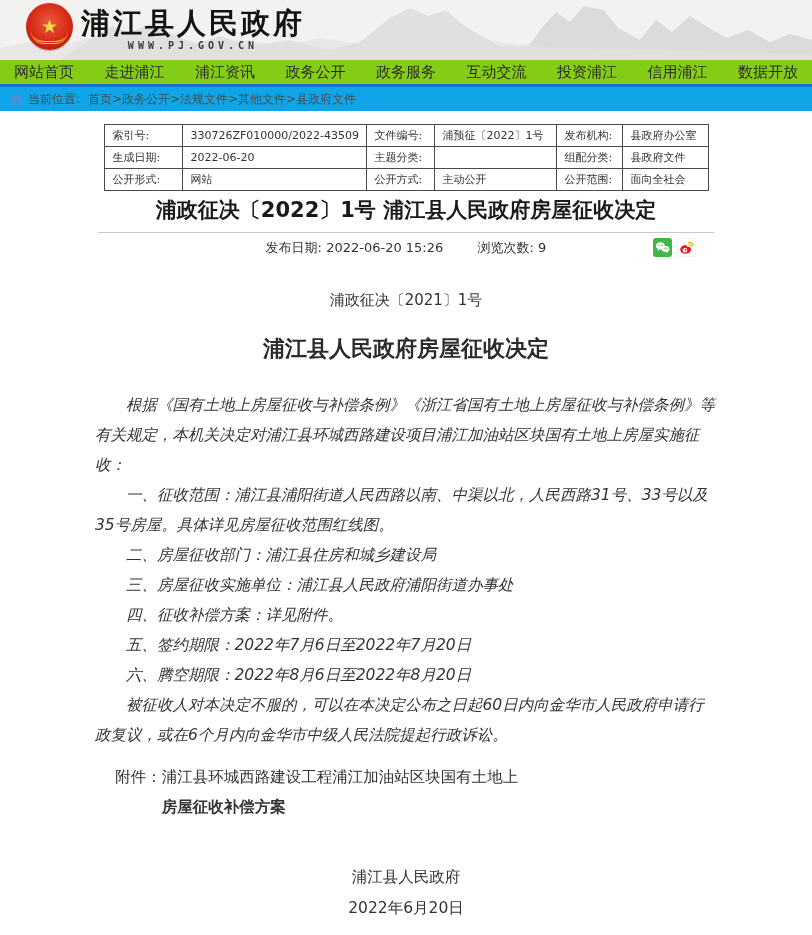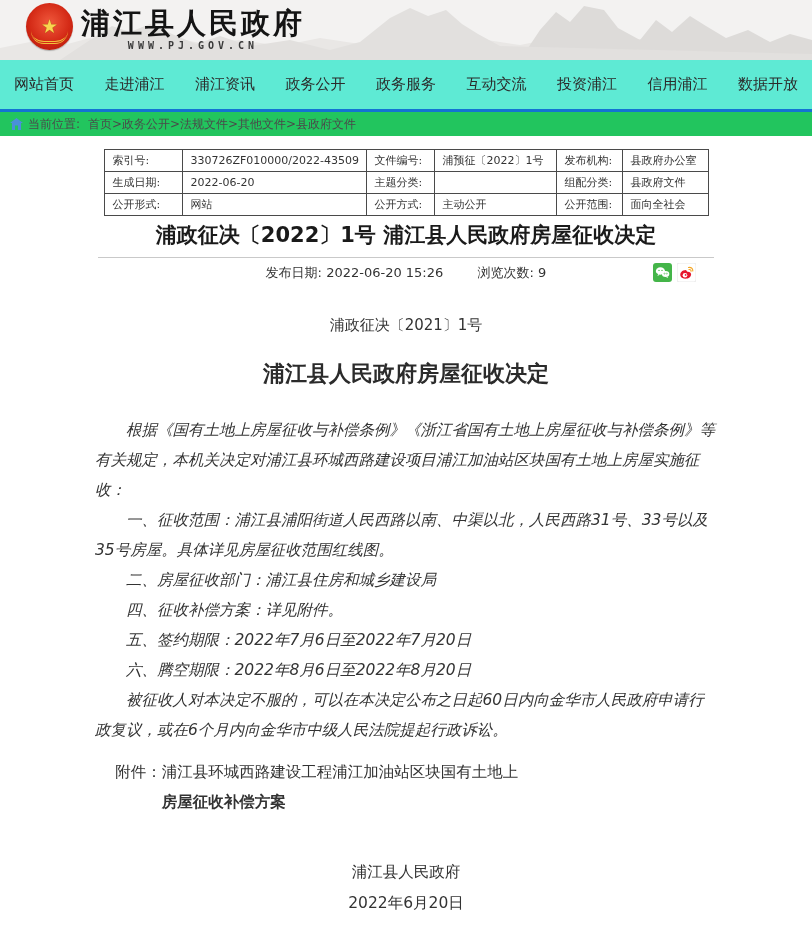--- a/index.html
+++ b/index.html
@@ -13,26 +13,26 @@
   .brand { position:absolute; left:26px; top:3px; display:flex; align-items:flex-start; cursor:pointer; }
   .emblem { width:47px; height:47px; border-radius:50%; background:radial-gradient(circle at 50% 42%, #f0583c 0%, #d42a16 55%, #a81208 100%);
             display:flex; align-items:center; justify-content:center; position:relative; box-shadow:0 1px 1px rgba(0,0,0,.25); }
   .emblem .star { color:#f9d550; font-size:19px; line-height:1; text-shadow:0 0 1px #8a5a00; }
   .emblem::after { content:""; position:absolute; left:5px; right:5px; bottom:6px; height:10px; border-bottom:3px double #f2c23c; border-radius:0 0 18px 18px; }
   .brand-text { margin-left:8px; padding-top:4px; text-align:center; }
   .site-name { font-family:"DejaVu Serif","Liberation Serif",serif; font-weight:bold; font-size:29px; letter-spacing:3px; color:#141414; line-height:32px; }
   .site-url { font-family:"DejaVu Sans Mono","Liberation Mono",monospace; font-weight:bold; font-size:10px; letter-spacing:4px; color:#3a3a3a; margin-top:1px; }
 
   
-  .nav-bar { height:52px; background:#5eead4; border-bottom:3px solid #1373d2; display:flex; align-items:center;
+  .nav-bar { height:27px; background:#84cc16; border-bottom:3px solid #1373d2; display:flex; align-items:center;
              justify-content:space-between; padding:0 14px; flex:0 0 auto; }
   .nav-item { font-size:15px; color:#2b2b2b; cursor:pointer; white-space:nowrap; }
 
   
-  .breadcrumb-bar { height:24px; background:#22c55e; display:flex; align-items:center; padding:0 8px; flex:0 0 auto; }
+  .breadcrumb-bar { height:24px; background:#0ea5e9; display:flex; align-items:center; padding:0 8px; flex:0 0 auto; }
   .home-ico { width:13px; height:12px; margin:0 5px 0 2px; flex:0 0 auto; }
   .crumb-text { font-size:12px; color:#4a4a4a; }
   .crumb-text .sep { margin:0 2px; }
 
   
   .content { flex:1 1 auto; background:#fff; position:relative; }
 
   table.meta { width:604px; margin:13px auto 0; border-collapse:collapse; table-layout:fixed; }
   table.meta td { border:1px solid #4a4a4a; font-size:11px; color:#333; padding:3px 8px; height:22px;
                   white-space:nowrap; overflow:hidden; }
@@ -171,20 +171,21 @@
       </span>
     </div>
 
     <div class="doc-number">浦政征决〔2021〕1号</div>
     <div class="doc-title">浦江县人民政府房屋征收决定</div>
 
     <div class="doc-body">
       <p>根据《国有土地上房屋征收与补偿条例》《浙江省国有土地上房屋征收与补偿条例》等有关规定，本机关决定对浦江县环城西路建设项目浦江加油站区块国有土地上房屋实施征收：</p>
       <p>一、征收范围：浦江县浦阳街道人民西路以南、中渠以北，人民西路31号、33号以及35号房屋。具体详见房屋征收范围红线图。</p>
       <p>二、房屋征收部门：浦江县住房和城乡建设局</p>
+      <p>三、房屋征收实施单位：浦江县人民政府浦阳街道办事处</p>
       <p>四、征收补偿方案：详见附件。</p>
       <p>五、签约期限：2022年7月6日至2022年7月20日</p>
       <p>六、腾空期限：2022年8月6日至2022年8月20日</p>
       <p>被征收人对本决定不服的，可以在本决定公布之日起60日内向金华市人民政府申请行政复议，或在6个月内向金华市中级人民法院提起行政诉讼。</p>
     </div>
 
     <div class="attachment">
       <div class="attach-l1">附件：浦江县环城西路建设工程浦江加油站区块国有土地上</div>
       <div class="attach-l2">房屋征收补偿方案</div>
     </div>

